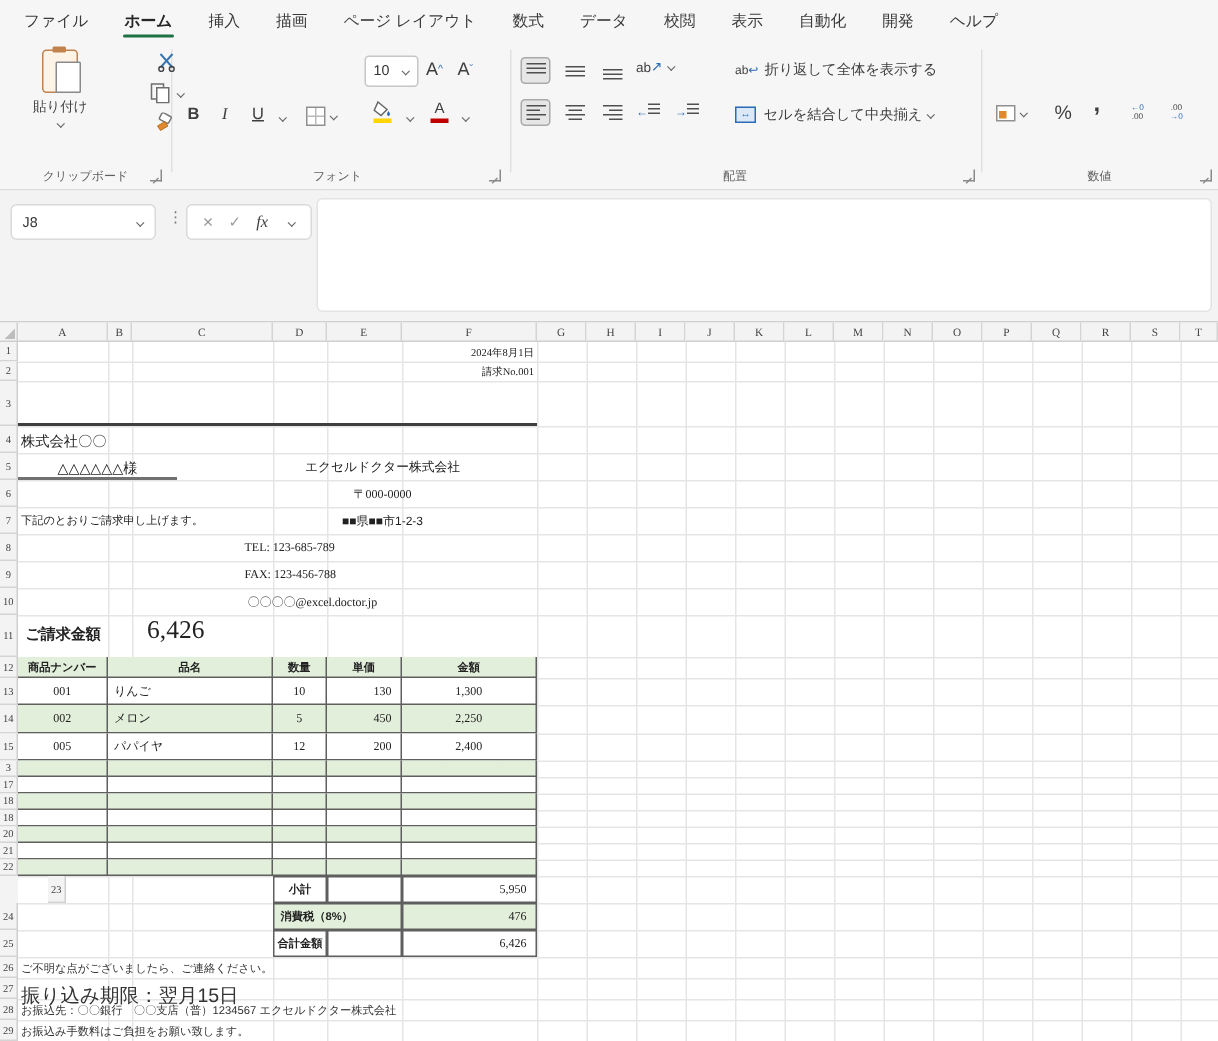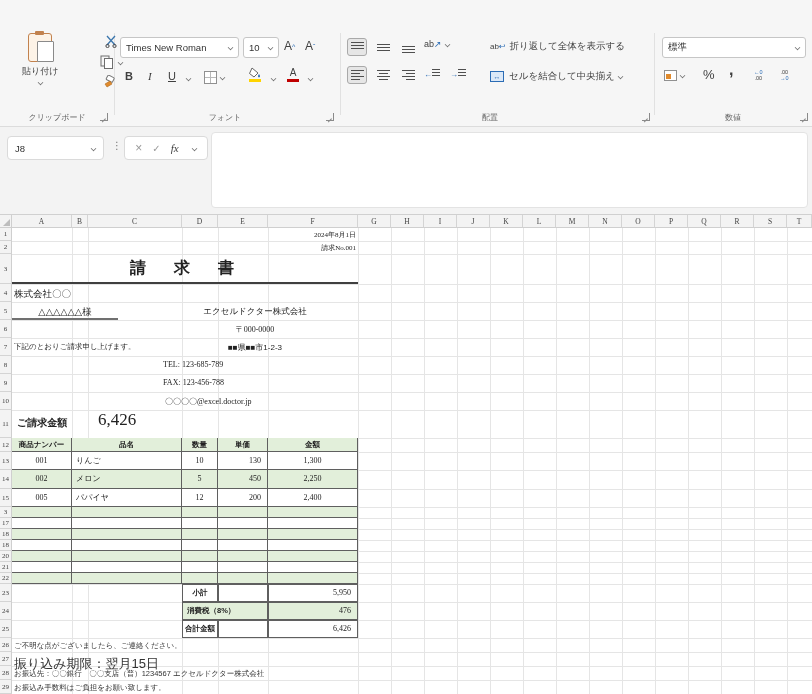--- a/index.html
+++ b/index.html
@@ -65,20 +65,34 @@
   .stamp{position:absolute;left:296px;top:288px;width:37px;height:42px;border:1.5px solid #e09b9b;border-radius:4px;
          display:flex;align-items:center;justify-content:center;opacity:.85}
   .stamp span{writing-mode:vertical-rl;font-size:6.5px;line-height:7px;letter-spacing:0;color:#d98c8c;text-align:center}
   .cell{position:absolute;white-space:nowrap;overflow:hidden}
 </style>
 </head>
 <body>
 
 <div class="app">
 
+  <div class="tabs" id="tabs">
+      <div class="tab">ファイル</div>
+      <div class="tab active">ホーム</div>
+      <div class="tab">挿入</div>
+      <div class="tab">描画</div>
+      <div class="tab">ページ レイアウト</div>
+      <div class="tab">数式</div>
+      <div class="tab">データ</div>
+      <div class="tab">校閲</div>
+      <div class="tab">表示</div>
+      <div class="tab">自動化</div>
+      <div class="tab">開発</div>
+      <div class="tab">ヘルプ</div>
+    </div>
 
   <div class="ribbon">
     <div class="gsep" style="left:114px"></div>
       <div class="gsep" style="left:340px"></div>
       <div class="gsep" style="left:654px"></div>
 
     <div class="rbtn" style="left:22px;top:6px;flex-direction:column">
       <span class="clipboard"></span>
       <span style="font-size:9px;margin-top:3px">貼り付け</span>
       <span class="cv" style="margin:2px 0 0 0"></span>
@@ -99,24 +113,20 @@
     </div>
     <div class="rbtn" style="left:102px;top:48px">
       <svg width="15" height="14">
           <rect x="5" y="1" width="7" height="5" rx="1" transform="rotate(28 8 3)" fill="#fff" stroke="#777"></rect>
           <path d="M3 9 L8 6 L10 9 L5 12 Z" fill="#e08a2d" stroke="#b06a1d" stroke-width=".6"></path>
         </svg>
     </div>
     <div class="glabel" style="left:14px;width:86px">クリップボード</div>
     <div class="launcher" style="left:100px"></div>
 
-    <div class="combo" style="left:120px;top:10px;width:119px;height:21px">
-      <span>Times New Roman</span>
-        <span class="cv"></span>
-    </div>
     <div class="combo" style="left:243px;top:10px;width:36px;height:21px">
       <span>10</span>
         <span class="cv"></span>
     </div>
     <div class="rbtn" style="left:284px;top:12px;font-size:12px">
         <span>A</span>
         <span style="font-size:7px;vertical-align:super;color:#2b6cb5">^</span>
       </div>
     <div class="rbtn" style="left:305px;top:12px;font-size:12px">
         <span>A</span>
@@ -223,24 +233,20 @@
       <span style="font-size:9.5px;margin-left:4px">折り返して全体を表示する</span>
     </div>
     <div class="rbtn" style="left:490px;top:43px">
       <span class="mergeicon">↔</span>
       <span style="font-size:9.5px;margin-left:5px">セルを結合して中央揃え</span>
       <span class="cv"></span>
     </div>
     <div class="glabel" style="left:430px;width:120px">配置</div>
     <div class="launcher" style="left:642px"></div>
 
-    <div class="combo" style="left:662px;top:10px;width:144px;height:21px">
-      <span>標準</span>
-        <span class="cv"></span>
-    </div>
     <div class="rbtn" style="left:664px;top:43px">
         <span class="accticon"></span>
         <span class="cv"></span>
       </div>
     <div class="rbtn" style="left:703px;top:40px;font-size:13px">
         <span>%</span>
       </div>
     <div class="rbtn" style="left:729px;top:34px;font-size:16px;font-weight:bold">
         <span>,</span>
       </div>
@@ -365,32 +371,31 @@
         <div class="rhcell" style="top: 237px; height: 18px; line-height: 18px;">13</div>
         <div class="rhcell" style="top: 255px; height: 19px; line-height: 19px;">14</div>
         <div class="rhcell" style="top: 274px; height: 18px; line-height: 18px;">15</div>
         <div class="rhcell" style="top: 292px; height: 11px; line-height: 11px;">3</div>
         <div class="rhcell" style="top: 303px; height: 11px; line-height: 11px;">17</div>
         <div class="rhcell" style="top: 314px; height: 11px; line-height: 11px;">18</div>
         <div class="rhcell" style="top: 325px; height: 11px; line-height: 11px;">18</div>
         <div class="rhcell" style="top: 336px; height: 11px; line-height: 11px;">20</div>
         <div class="rhcell" style="top: 347px; height: 11px; line-height: 11px;">21</div>
         <div class="rhcell" style="top: 358px; height: 11px; line-height: 11px;">22</div>
-        <div class="rhcell" style="top: 369px; height: 18px; line-height: 18px;">23</div>
+        <div class="rhcell" style="top: 369px; height: 18px; line-height: 18px; margin-left: 32px;">23</div>
         <div class="rhcell" style="top: 387px; height: 18px; line-height: 18px;">24</div>
         <div class="rhcell" style="top: 405px; height: 18px; line-height: 18px;">25</div>
         <div class="rhcell" style="top: 423px; height: 14px; line-height: 14px;">26</div>
         <div class="rhcell" style="top: 437px; height: 14px; line-height: 14px;">27</div>
         <div class="rhcell" style="top: 451px; height: 14px; line-height: 14px;">28</div>
         <div class="rhcell" style="top: 465px; height: 14px; line-height: 14px;">29</div>
       </div>
 
     <div class="inv-right serif" style="top:14.5px">2024年8月1日</div>
     <div class="inv-right serif" style="top:27.5px">請求No.001</div>
-    <div class="ctext serif" style="left:12px;top:43px;width:346px;text-align:center;font-size:16px;font-weight:bold;letter-spacing:6px">請　求　書</div>
     <div class="rule" style="left:12px;top:66.5px;width:346px;height:2.2px"></div>
     <div class="ctext" style="left:14px;top:73px;font-size:9.5px">株式会社〇〇</div>
     <div class="ctext" style="left:12px;top:91px;width:106px;text-align:center;font-size:9.5px">△△△△△△様</div>
     <div class="rule" style="left:12px;top:102.8px;width:106px;height:2px;background:#707070"></div>
     <div class="ctext" style="left:182px;top:91px;width:146px;text-align:center;font-size:8.5px">エクセルドクター株式会社</div>
     <div class="ctext serif" style="left:182px;top:108.5px;width:146px;text-align:center;font-size:8px">〒000-0000</div>
     <div class="ctext" style="left:14px;top:127px;font-size:7.5px">下記のとおりご請求申し上げます。</div>
     <div class="ctext" style="left:182px;top:126.5px;width:146px;text-align:center;font-size:8px">■■県■■市1-2-3</div>
     <div class="ctext serif" style="left:163px;top:145px;font-size:8px">TEL: 123-685-789</div>
     <div class="ctext serif" style="left:163px;top:163px;font-size:8px">FAX: 123-456-788</div>

